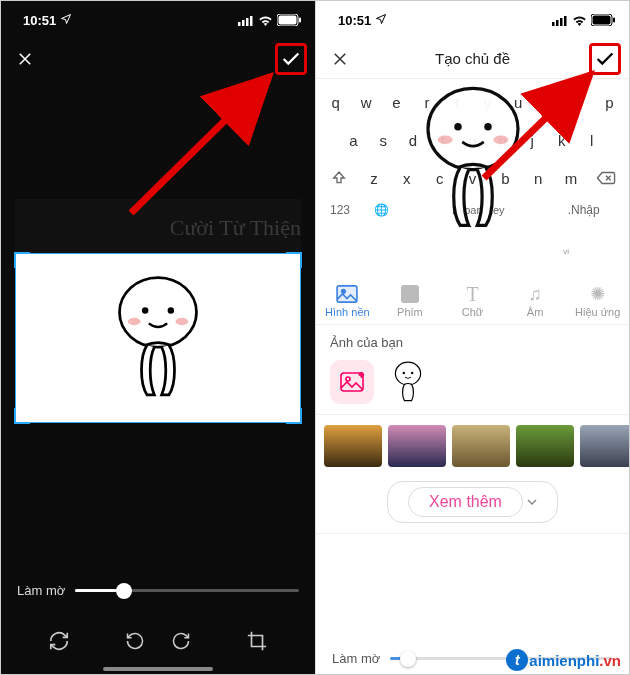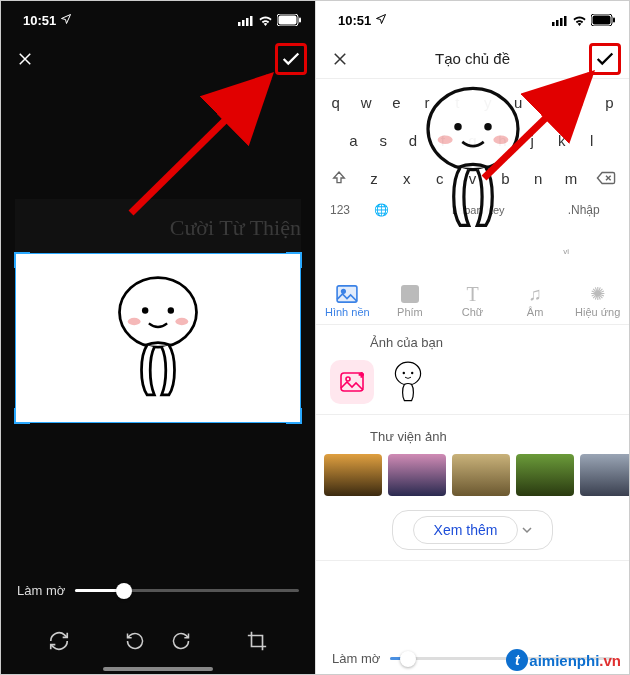--- a/index.html
+++ b/index.html
@@ -48,33 +48,33 @@
   .kb-bottom { display:flex; justify-content:space-between; align-items:center; padding: 4px 8px 0; font-size:12px; color:#666;}
   .kb-bottom .big { flex:0 0 44px;}
   .kb-bottom .center { flex:1; text-align:center; font-size:11px;}
   .kb-overlay-char { position:absolute; left:50%; top:42%; transform:translate(-50%,-50%); }
 
   .tabrow { display:flex; border-bottom:1px solid #eee; }
   .tab { flex:1; text-align:center; padding: 8px 0 6px; font-size:11px; color:#999;}
   .tab.active { color:#3b82e6;}
   .tab .ticn { height:24px; display:flex; align-items:center; justify-content:center;}
 
-  .section { padding: 10px 14px 4px; font-size: 13px; color:#555;margin-left:40px;}
+  .section { padding: 10px 14px 4px; font-size: 13px; color:#555;}
   .yourimgs { display:flex; gap: 12px; padding: 6px 14px 10px; align-items:center;}
   .add-img { width:44px; height:44px; background:#ffe7ee; border-radius:10px; display:flex; align-items:center; justify-content:center;}
   .mini-char { width:44px; height:44px; display:flex; align-items:center; justify-content:center;}
   .divider { height:1px; background:#eee; margin: 0 0 4px;}
   .gallery { display:flex; gap: 6px; padding: 6px 8px 8px; overflow:hidden;}
   .gimg { flex:0 0 58px; height:42px; border-radius:4px; background-size:cover; background-position:center;}
   .g1{ background: linear-gradient(180deg,#e0a040 0%,#3b2a10 100%);}
   .g2{ background: linear-gradient(180deg,#d08bb5 0%,#2a2a50 100%);}
   .g3{ background: linear-gradient(180deg,#c9b27a 0%,#6b5830 100%);}
   .g4{ background: linear-gradient(180deg,#6b9b3a 0%,#2a3a10 100%);}
   .g5{ background: linear-gradient(180deg,#9aa5b5 0%,#3a4050 100%);}
-  .seemore { text-align:center; padding: 6px 0 10px; font-size:14px; color:#1d4ed8;}
+  .seemore { text-align:center; padding: 6px 0 10px; font-size:16px; color:#ec4899;}
   .seemore span{ border:1px solid #ddd; padding:5px 20px; border-radius:16px; display:inline-flex; align-items:center; gap:4px;}
 
   .arrow { position:absolute; pointer-events:none;}
   .arrow svg { overflow:visible;}
 
   .watermark { position:absolute; right:8px; bottom:3px; display:flex; align-items:center; font-size:15px; font-weight:600; color:#0d6fcf;}
   .watermark .circ{ width:22px; height:22px; border-radius:50%; background:#0d6fcf; color:#fff; display:flex; align-items:center; justify-content:center; font-size:14px; font-style:italic; font-weight:700; margin-right:1px;}
   .watermark .vn{ color:#e03030; font-weight:700;}
 </style>
 </head>
@@ -361,21 +361,20 @@
         <svg width="38" height="42" viewBox="0 0 120 140">
           <ellipse cx="60" cy="42" rx="42" ry="38" fill="#fff" stroke="#000" stroke-width="4"></ellipse>
           <circle cx="46" cy="40" r="4" fill="#000"></circle>
             <circle cx="74" cy="40" r="4" fill="#000"></circle>
           <path d="M50 54 q10 8 20 0" stroke="#000" stroke-width="3" fill="none"></path>
           <path d="M48 78 C40 90 40 120 48 132 L72 132 C80 120 80 90 72 78 Q60 72 48 78" fill="#fff" stroke="#000" stroke-width="4"></path>
         </svg>
       </div>
     </div>
     <div class="divider"></div>
-    <div class="section">Thư viện ảnh</div>
     <div class="gallery">
       <div class="gimg g1"></div>
       <div class="gimg g2"></div>
       <div class="gimg g3"></div>
       <div class="gimg g4"></div>
       <div class="gimg g5"></div>
 
     </div>
     <div class="seemore">
       <span>

